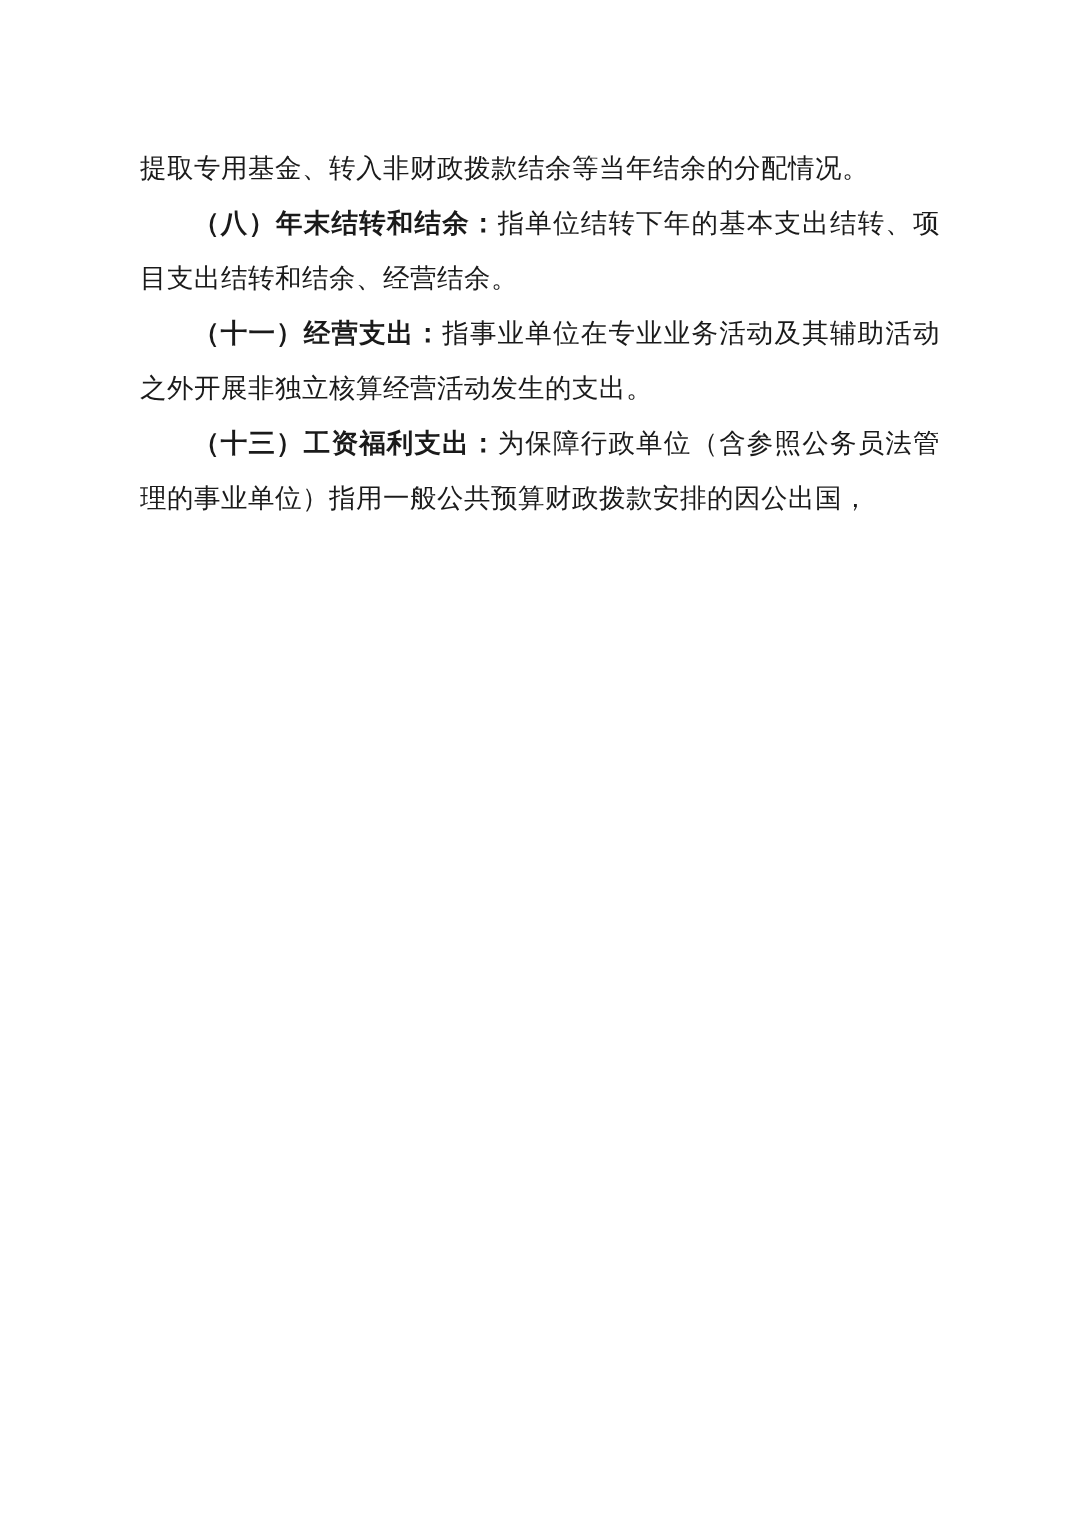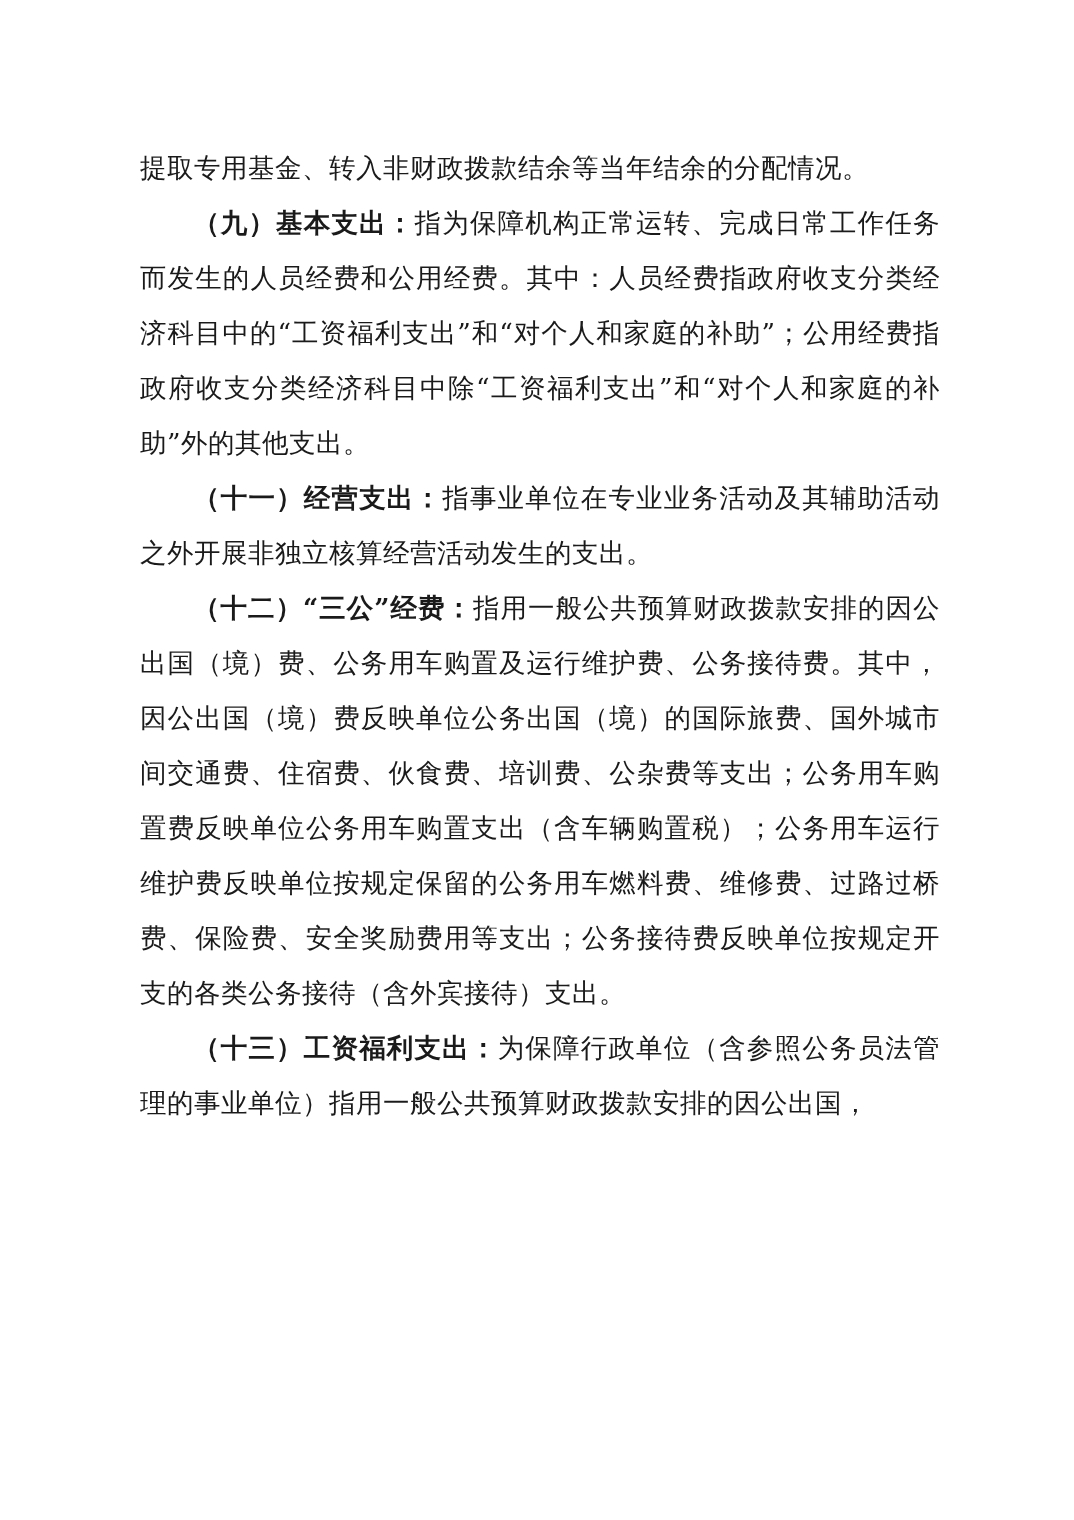--- a/index.html
+++ b/index.html
@@ -52,33 +52,30 @@
 </head>
 <body>
 
 <div class="page">
   <div class="content">
 
     <p class="para">
       <span>提取专用基金、转入非财政拨款结余等当年结余的分配情况。</span>
     </p>
 
+    <p class="para indent">
+      <span class="lead">（八）年末结转和结余：</span><span>指单位结转下年的基本支出结转、项目支出结转和结余、经营结余。</span>
+    </p>
 
-    <p class="para indent">
-      <span class="lead">（九）基本支出：</span><span>指为保障机构正常运转、完成日常工作任务而发生的人员经费和公用经费。其中：人员经费指政府收支分类经济科目中的“工资福利支出”和“对个人和家庭的补助”；公用经费指政府收支分类经济科目中除“工资福利支出”和“对个人和家庭的补助”外的其他支出。</span>
-    </p>
 
 
     <p class="para indent">
       <span class="lead">（十一）经营支出：</span><span>指事业单位在专业业务活动及其辅助活动之外开展非独立核算经营活动发生的支出。</span>
     </p>
 
-    <p class="para indent">
-      <span class="lead">（十二）“三公”经费：</span><span>指用一般公共预算财政拨款安排的因公出国（境）费、公务用车购置及运行维护费、公务接待费。其中，因公出国（境）费反映单位公务出国（境）的国际旅费、国外城市间交通费、住宿费、伙食费、培训费、公杂费等支出；公务用车购置费反映单位公务用车购置支出（含车辆购置税）；公务用车运行维护费反映单位按规定保留的公务用车燃料费、维修费、过路过桥费、保险费、安全奖励费用等支出；公务接待费反映单位按规定开支的各类公务接待（含外宾接待）支出。</span>
-    </p>
 
     <p class="para indent">
       <span class="lead">（十三）工资福利支出：</span><span>为保障行政单位（含参照公务员法管理的事业单位）指用一般公共预算财政拨款安排的因公出国，</span>
     </p>
 
   </div>
 
   <div class="page-number">10</div>
 </div>
 

